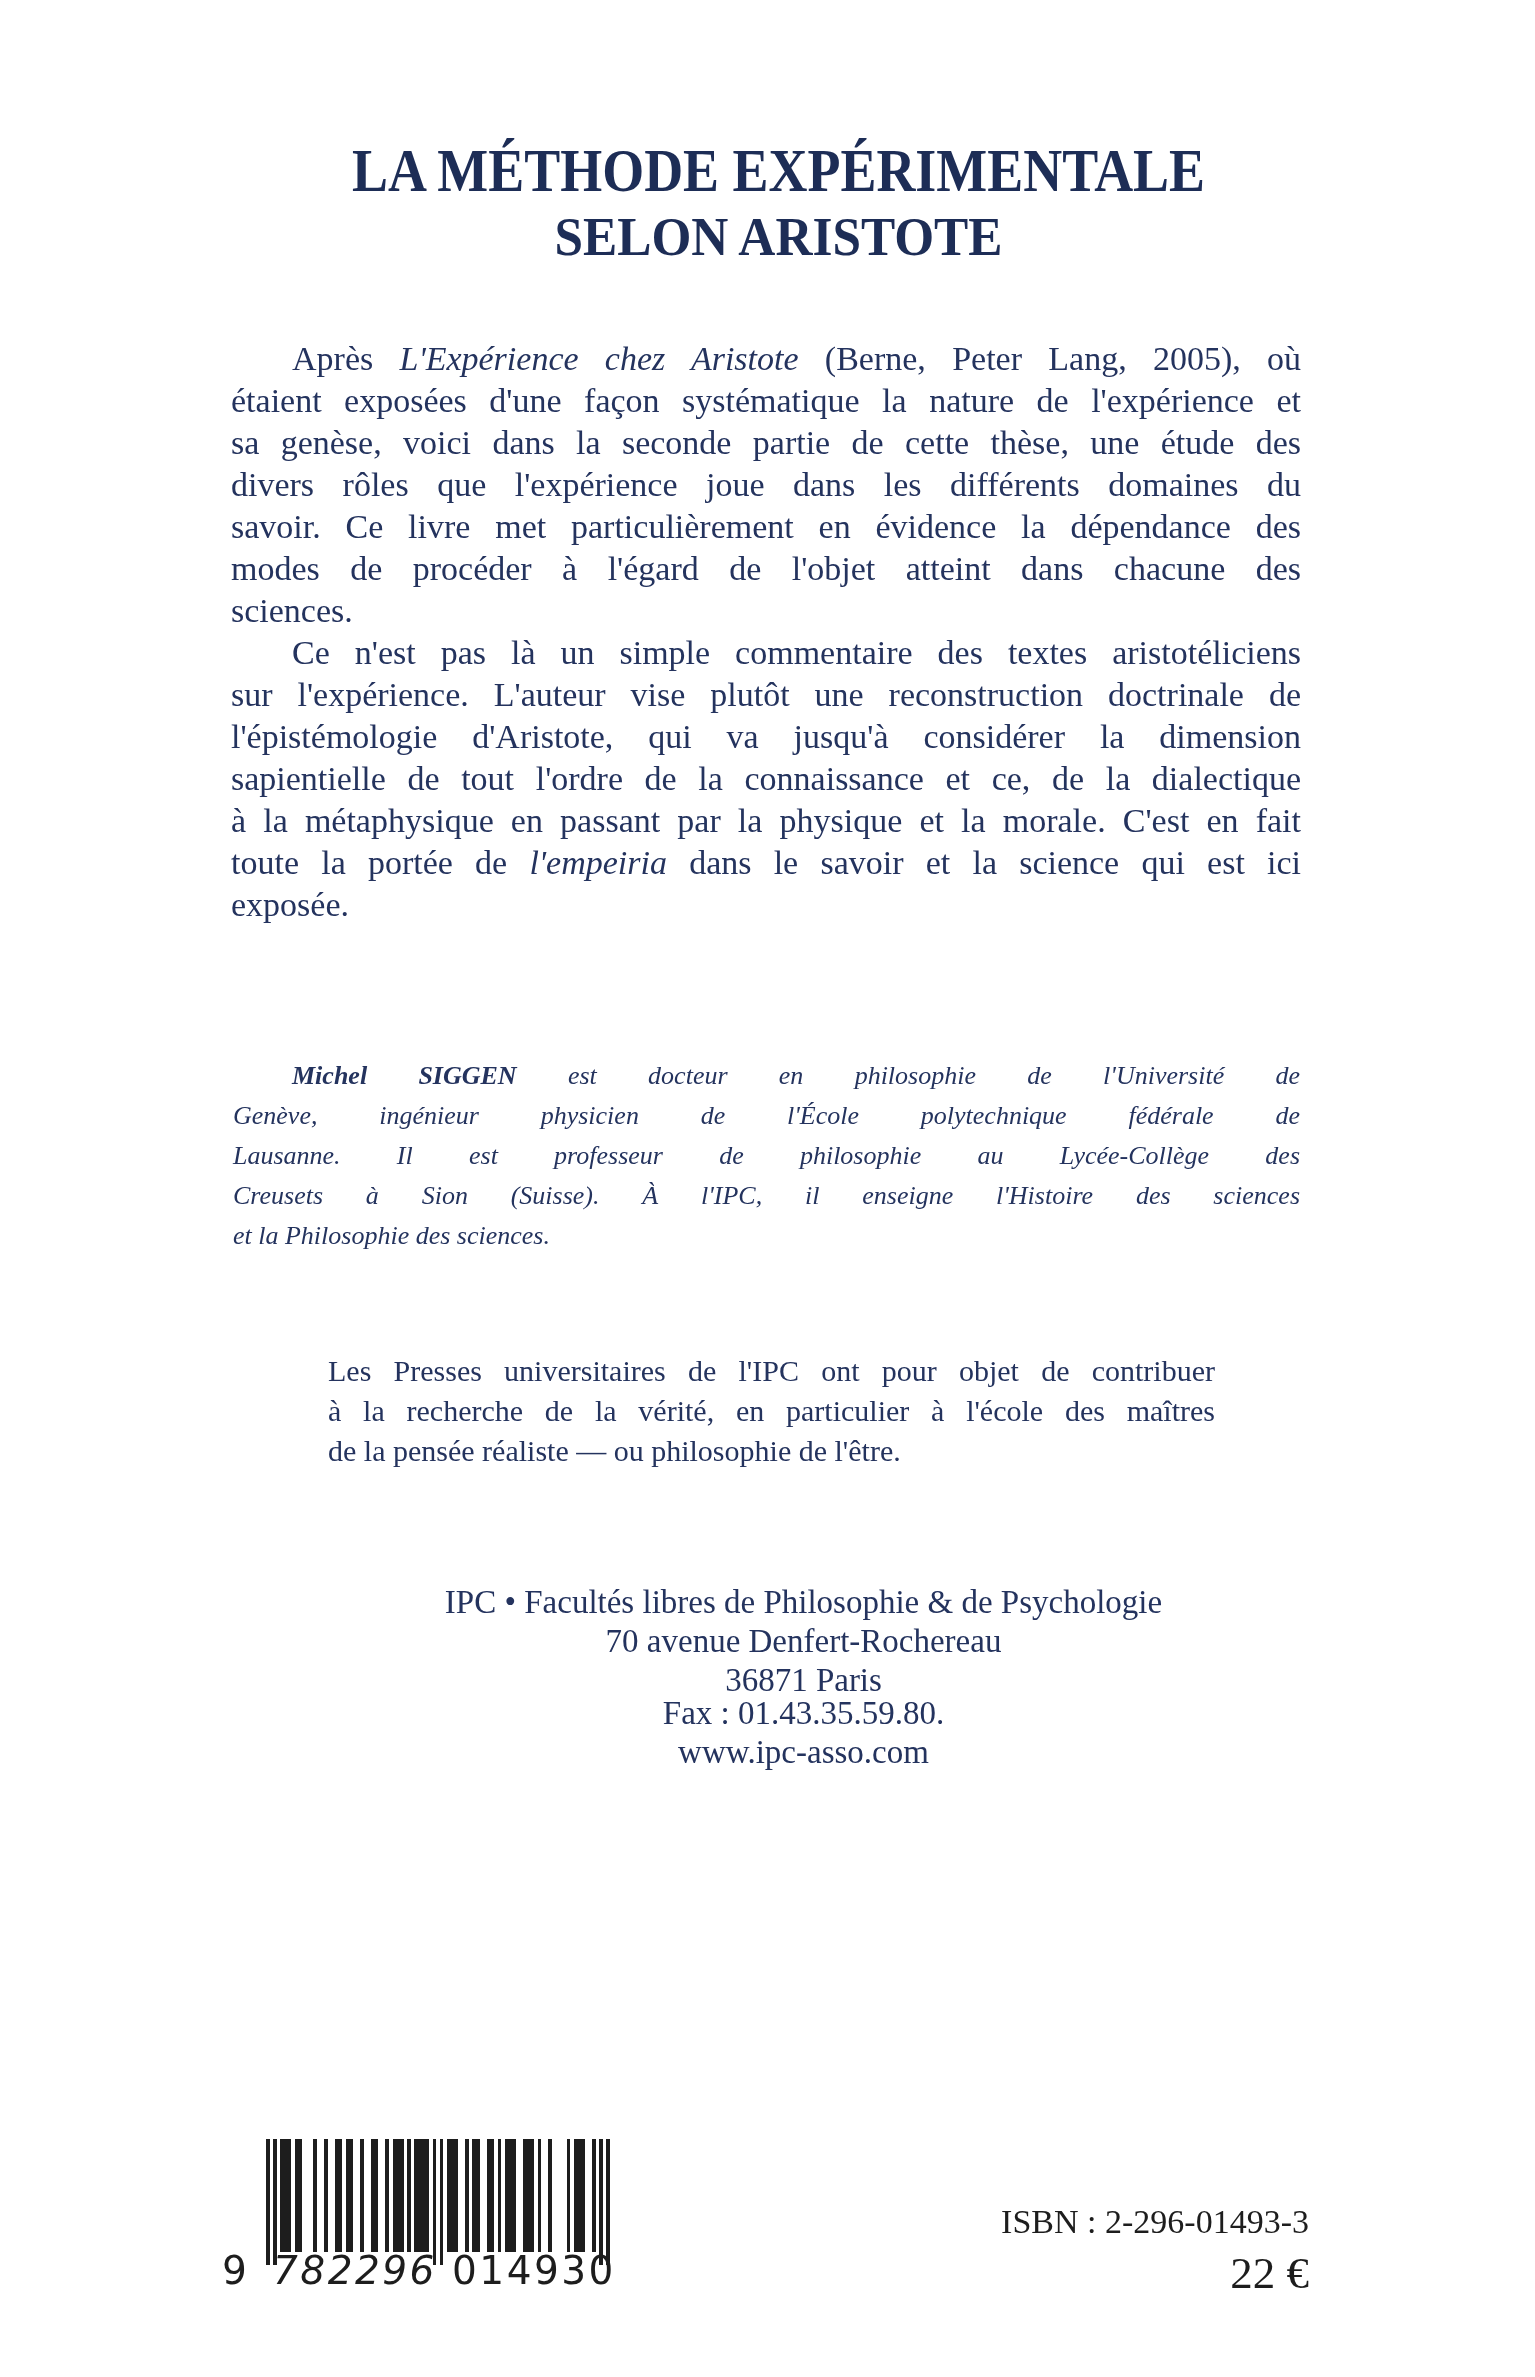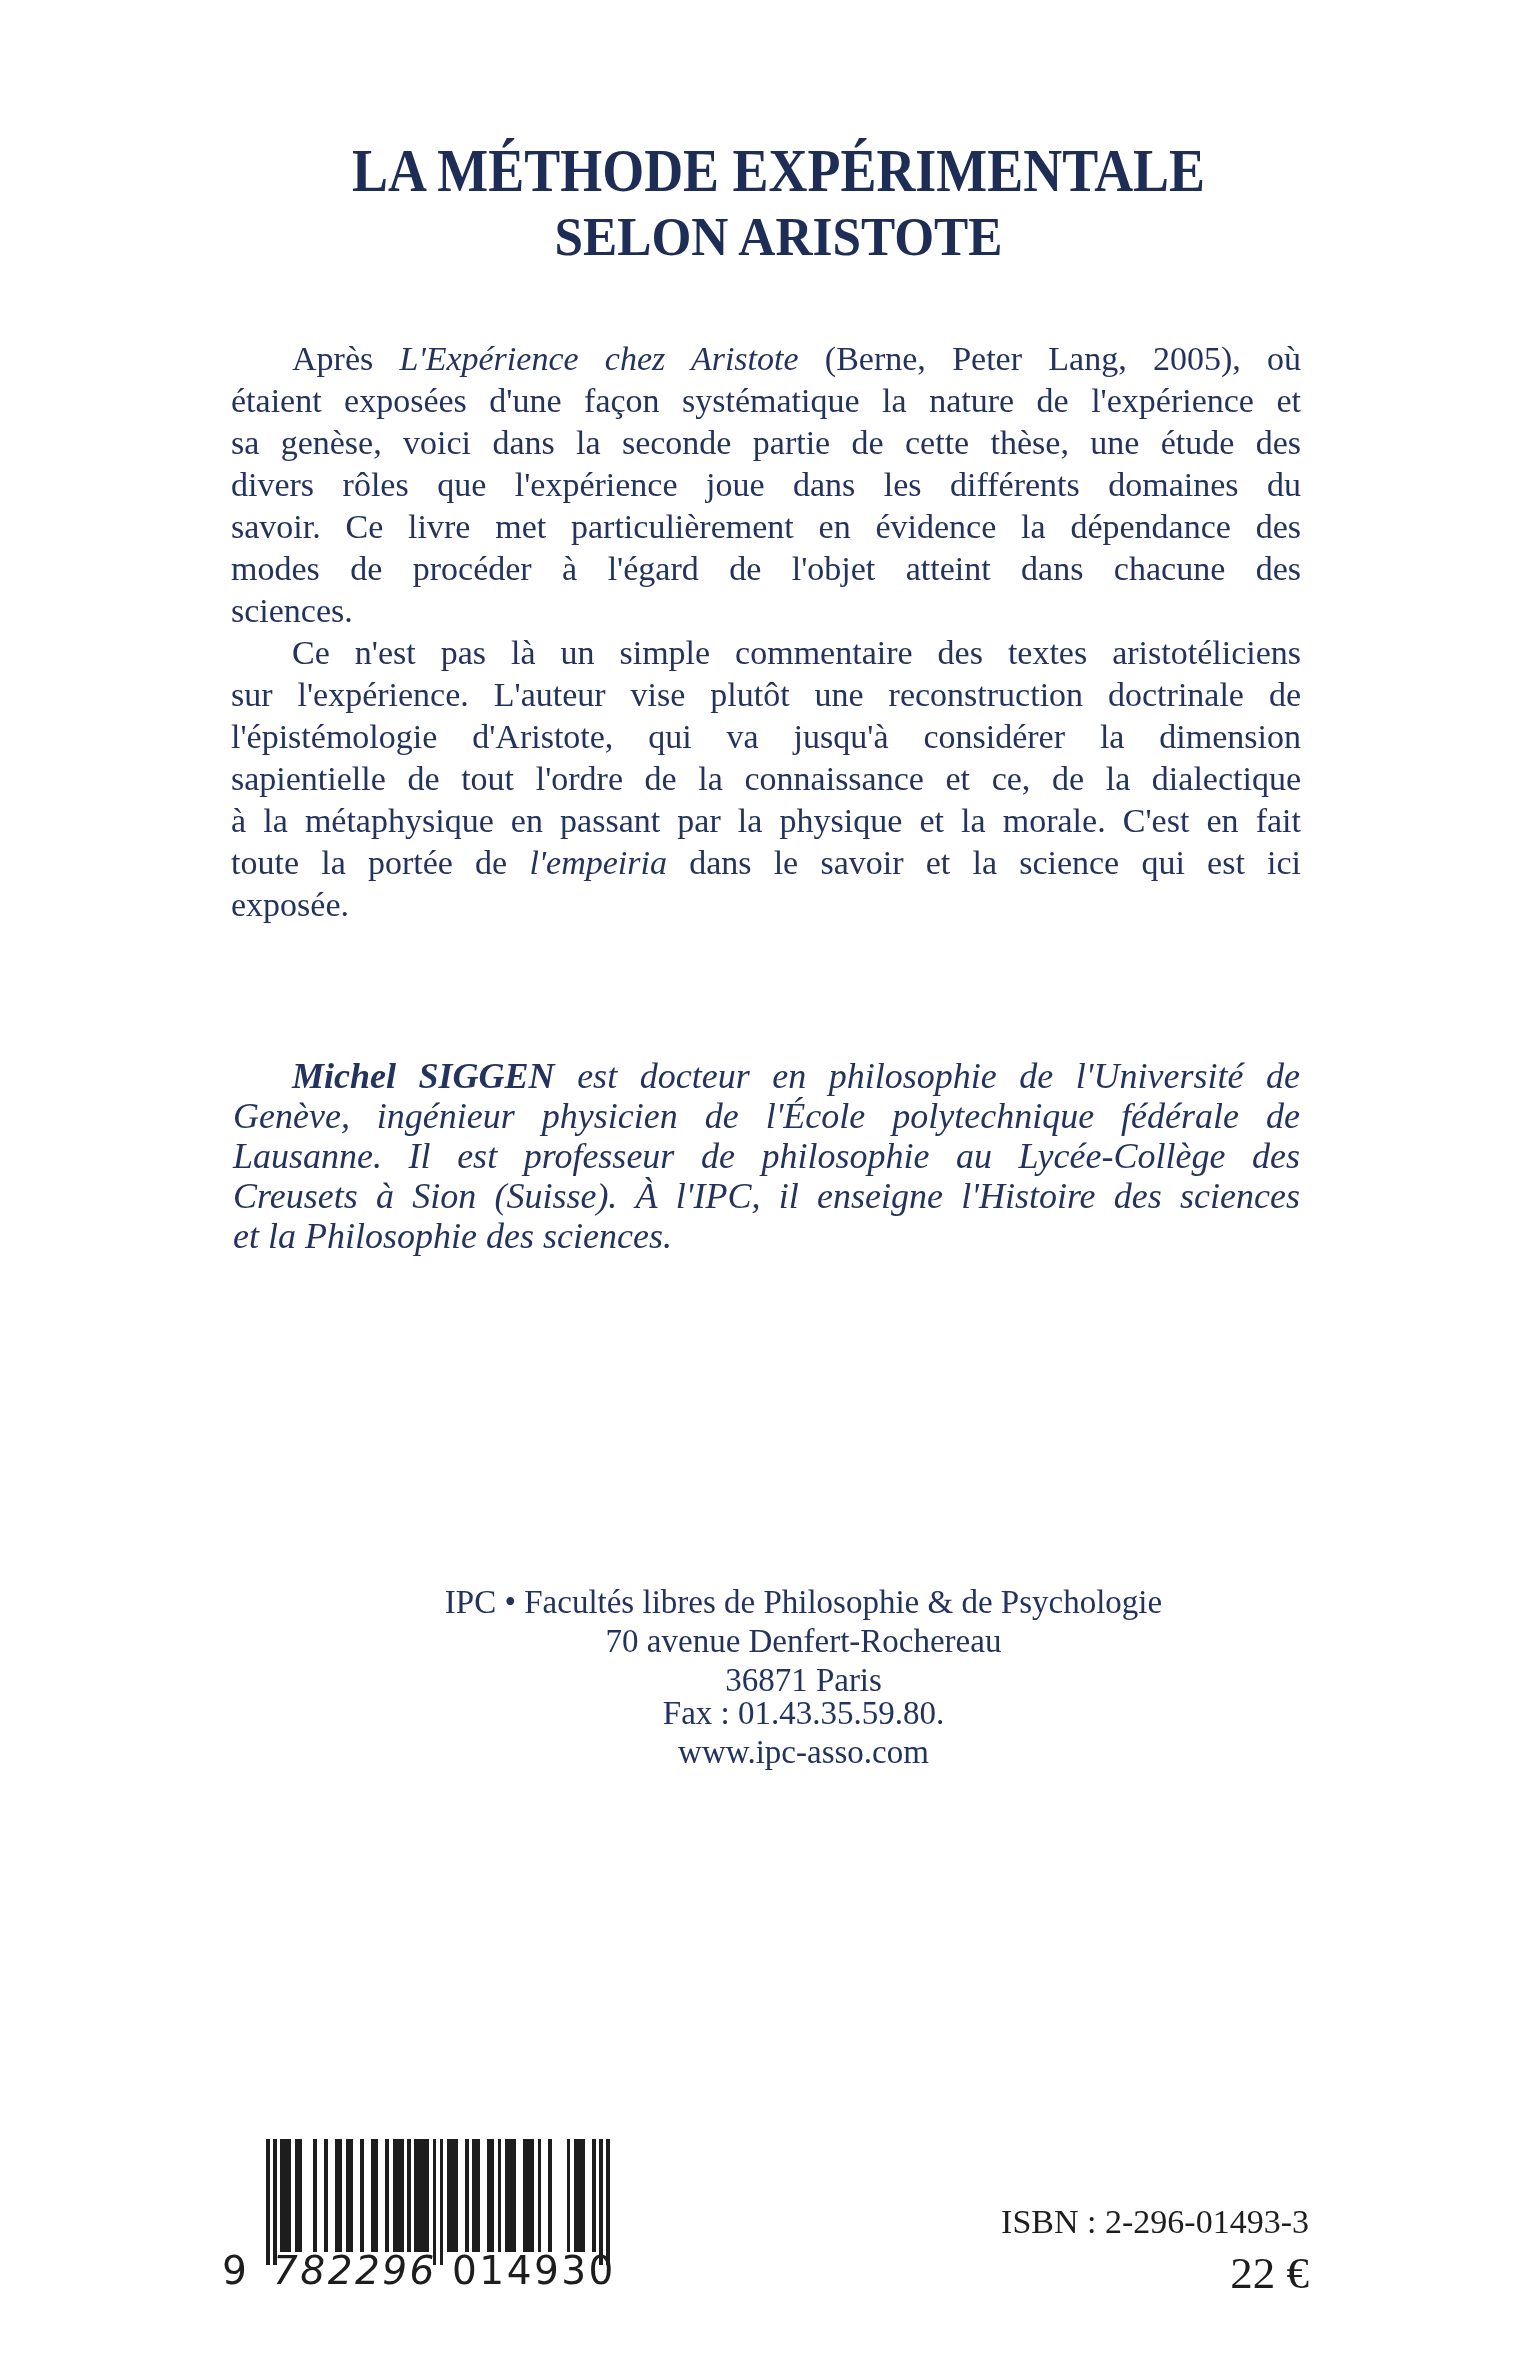--- a/index.html
+++ b/index.html
@@ -19,21 +19,21 @@
   .title-1{top:139px;font-size:62px;line-height:62px;transform:scaleX(.87);}
   .title-2{top:210px;font-size:54px;line-height:54px;transform:scaleX(.95);}
 
   .synopsis{position:absolute;left:231px;top:338px;width:1070px;
     font-size:34px;line-height:42px;}
   .para .line{text-align:justify;text-align-last:justify;}
   .para .line.last{text-align-last:left;}
   .indent-first .line:first-child{text-indent:61px;}
 
   .bio{position:absolute;left:233px;top:1056px;width:1067px;
-    font-size:36px;line-height:40px;font-style:italic;}
+    font-size:26px;line-height:40px;font-style:italic;}
   .bio .line{text-align:justify;text-align-last:justify;}
   .bio .line.last{text-align-last:left;}
   .bio .line:first-child{text-indent:59px;}
 
   .pubnote{position:absolute;left:328px;top:1351px;width:887px;
     font-size:30px;line-height:40px;}
   .pubnote .line{text-align:justify;text-align-last:justify;}
   .pubnote .line.last{text-align-last:left;}
 
   .address{position:absolute;left:72px;top:1543px;width:1463px;
@@ -83,20 +83,25 @@
   </div>
 
   <div class="bio">
       <div class="line"><b>Michel SIGGEN</b> est docteur en philosophie de l'Université de</div>
       <div class="line">Genève, ingénieur physicien de l'École polytechnique fédérale de</div>
       <div class="line">Lausanne. Il est professeur de philosophie au Lycée-Collège des</div>
       <div class="line">Creusets à Sion (Suisse). À l'IPC, il enseigne l'Histoire des sciences</div>
       <div class="line last">et la Philosophie des sciences.</div>
     </div>
 
+  <div class="pubnote">
+      <div class="line">Les Presses universitaires de l'IPC ont pour objet de contribuer</div>
+      <div class="line">à la recherche de la vérité, en particulier à l'école des maîtres</div>
+      <div class="line last">de la pensée réaliste — ou philosophie de l'être.</div>
+    </div>
 
   <div class="address">
       <div class="line">IPC • Facultés libres de Philosophie &amp; de Psychologie</div>
       <div class="line">70 avenue Denfert-Rochereau</div>
       <div class="line last">36871 Paris</div>
     </div>
 
   <div class="contact">
       <div class="line">Fax : 01.43.35.59.80.</div>
       <div class="line last">www.ipc-asso.com</div>

